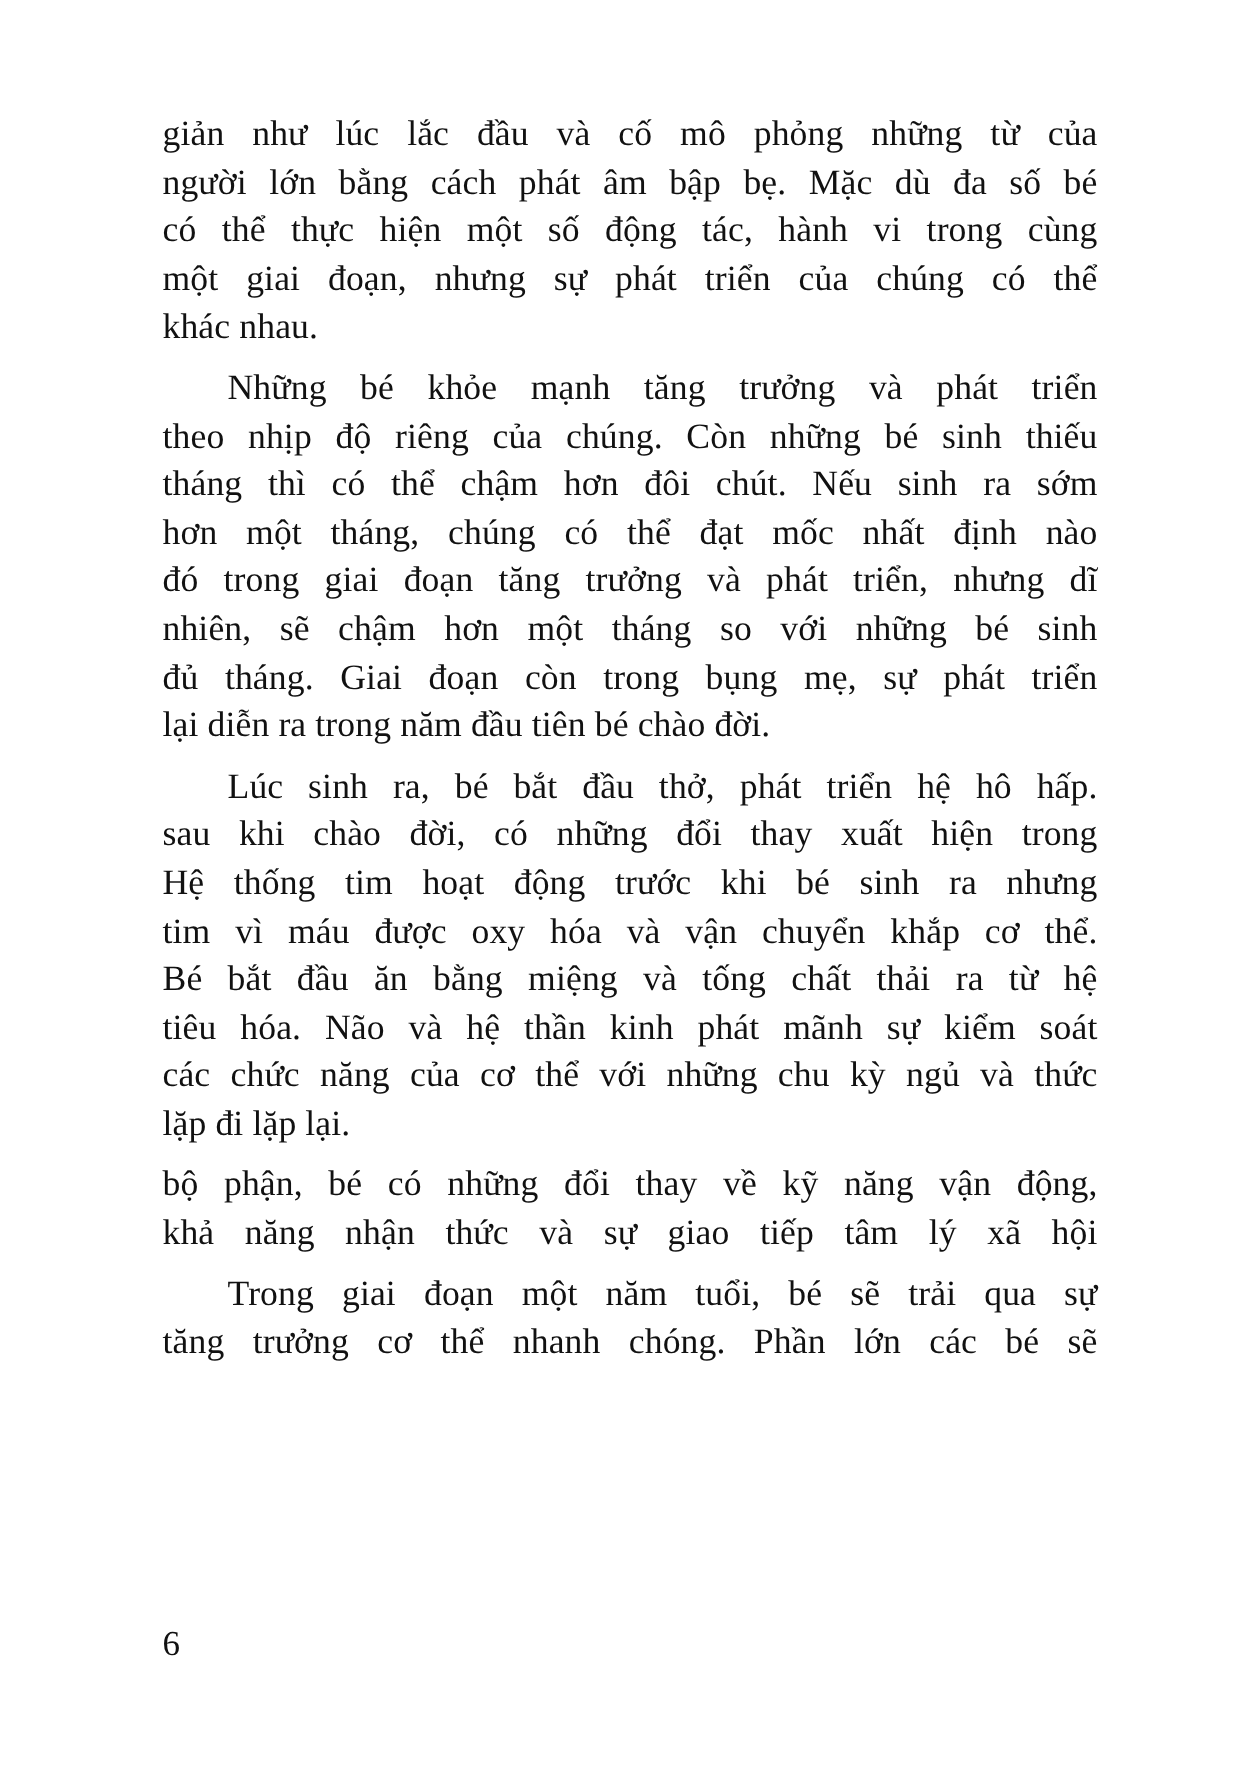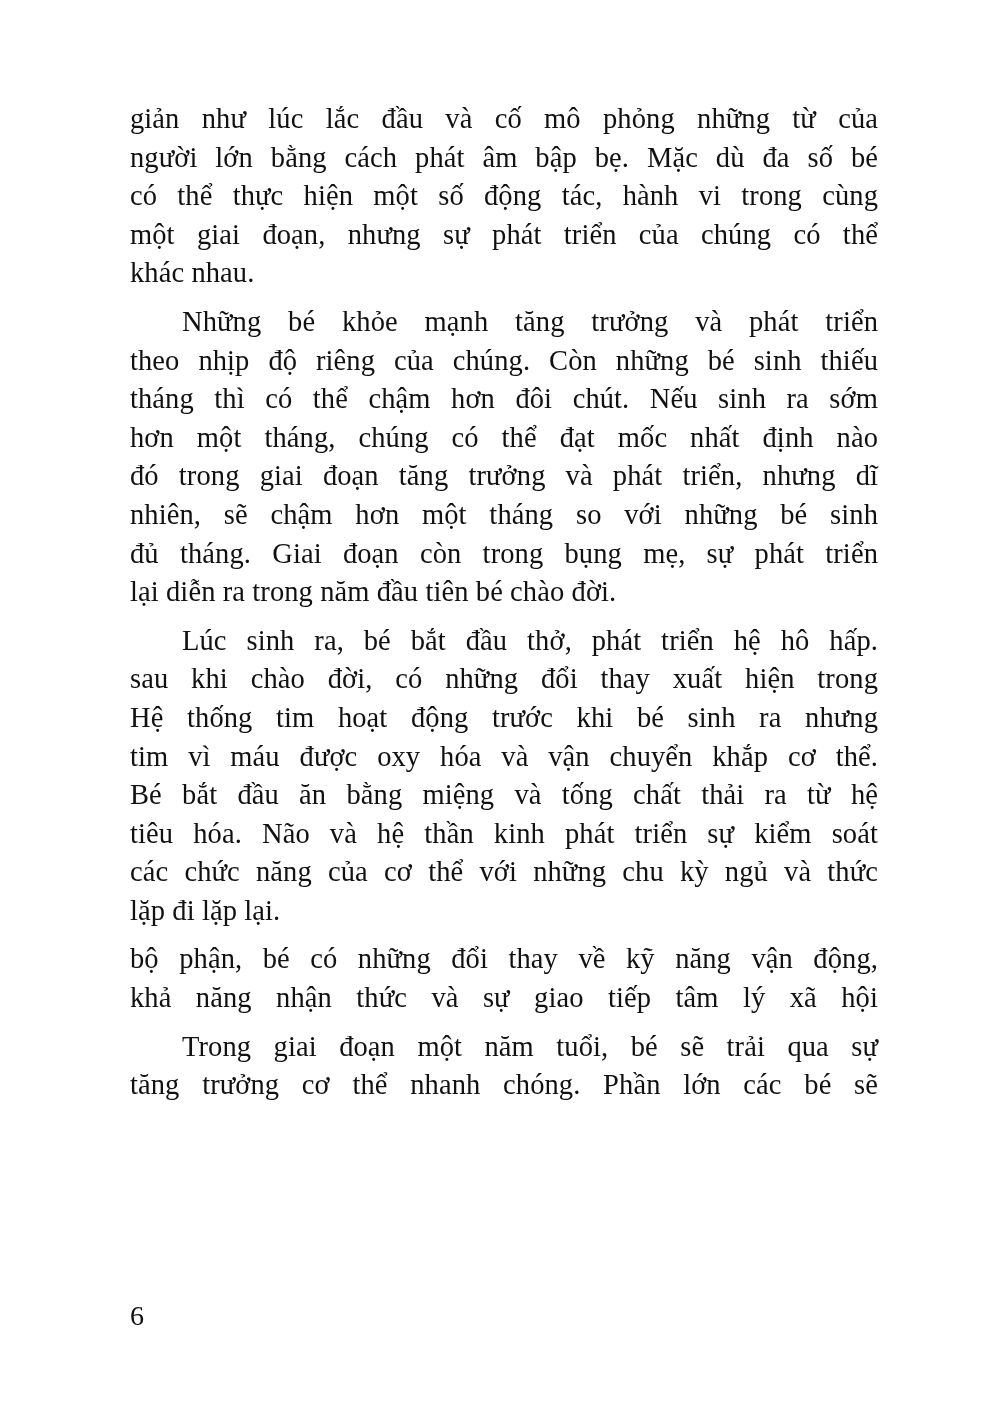--- a/index.html
+++ b/index.html
@@ -11,21 +11,21 @@
       width: 1000px;
       height: 1423px;
       position: relative;
       overflow: hidden;
       font-family: "Liberation Serif", "DejaVu Serif", serif;
       color: #111111;
     }
     .page {
       position: absolute;
       left: 130px;
-      top: 100px;
+      top: 89px;
       width: 748px;
     }
     .line {
       display: block;
       height: 38.6px;
       line-height: 38.6px;
       font-size: 28.5px;
       white-space: nowrap;
       text-align: justify;
       text-align-last: justify;
@@ -71,21 +71,21 @@
     <span class="line">đủ tháng. Giai đoạn còn trong bụng mẹ, sự phát triển</span>
     <span class="line last">lại diễn ra trong năm đầu tiên bé chào đời.</span>
   </div>
 
   <div class="para">
     <span class="line indent">Lúc sinh ra, bé bắt đầu thở, phát triển hệ hô hấp.</span>
     <span class="line">sau khi chào đời, có những đổi thay xuất hiện trong</span>
     <span class="line">Hệ thống tim hoạt động trước khi bé sinh ra nhưng</span>
     <span class="line">tim vì máu được oxy hóa và vận chuyển khắp cơ thể.</span>
     <span class="line">Bé bắt đầu ăn bằng miệng và tống chất thải ra từ hệ</span>
-    <span class="line">tiêu hóa. Não và hệ thần kinh phát triển sự kiểm soát</span>
+    <span class="line">tiêu hóa. Não và hệ thần kinh phát mãnh sự kiểm soát</span>
     <span class="line">các chức năng của cơ thể với những chu kỳ ngủ và thức</span>
     <span class="line last">lặp đi lặp lại.</span>
   </div>
 
   <div class="para">
     <span class="line">bộ phận, bé có những đổi thay về kỹ năng vận động,</span>
     <span class="line">khả năng nhận thức và sự giao tiếp tâm lý xã hội</span>
   </div>
 
   <div class="para">

